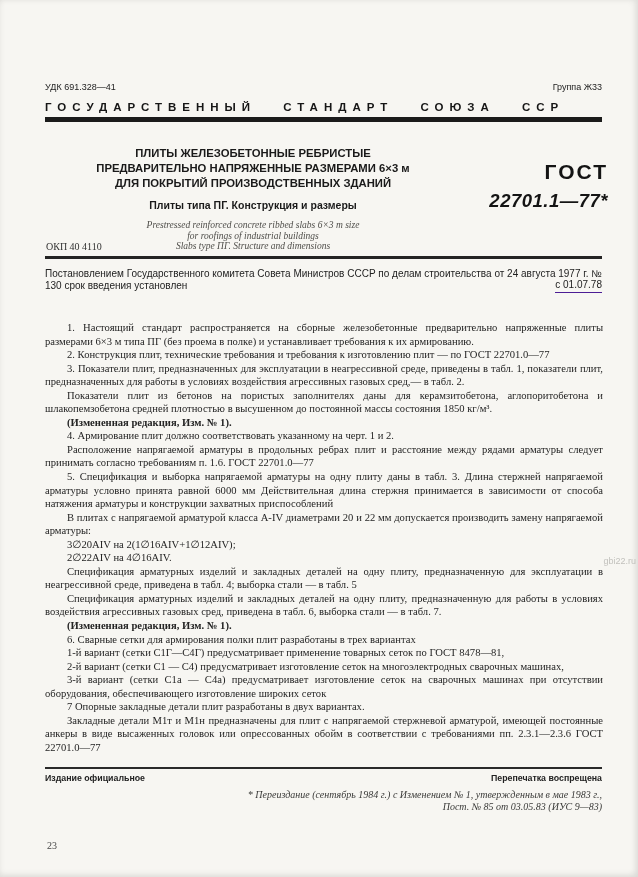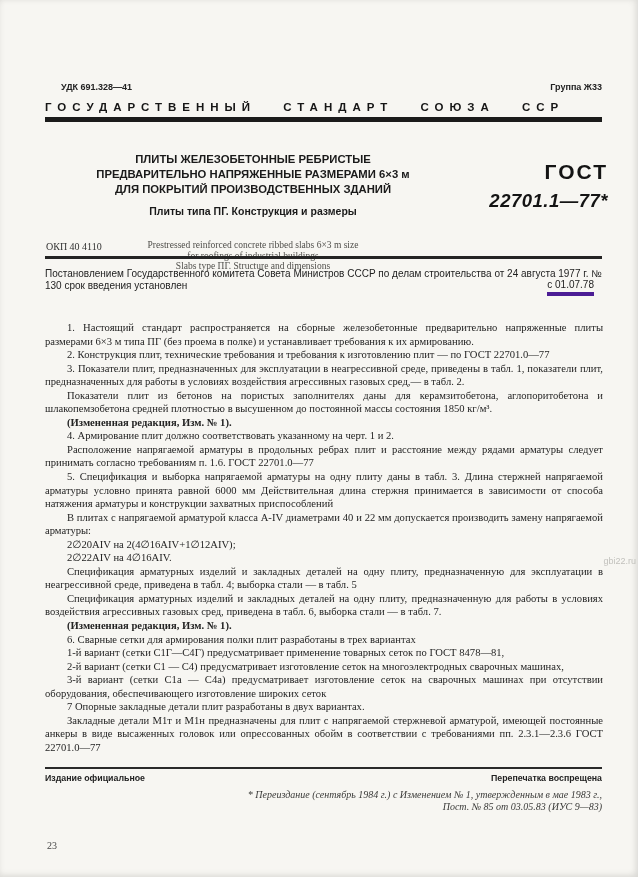--- a/index.html
+++ b/index.html
@@ -11,51 +11,51 @@
     box-shadow:inset -3px 0 6px rgba(0,0,0,.08), inset 0 -3px 6px rgba(0,0,0,.06);
     overflow:hidden;
     color:#1d1d1d;
     font-family:"Liberation Serif", serif;
   }
   
   .hdr-row{
     position:absolute;left:45px;right:36px;top:82px;
     display:flex;justify-content:space-between;
     font-family:"Liberation Sans", sans-serif;
-    font-weight:bold;font-size:9px;color:#222;margin-left:16px;
+    font-weight:normal;font-size:9px;color:#222;
   }
   
   .banner{
     position:absolute;left:45px;right:36px;top:101px;
     font-family:"Liberation Sans", sans-serif;
     font-weight:bold;font-size:11.5px;
     letter-spacing:6px;word-spacing:18px;
     white-space:nowrap;color:#161616;
   }
   .banner-rule{
     position:absolute;left:45px;right:36px;top:117px;height:5px;
     background:#1b1b1b;
   }
   
   .title-block{
     position:absolute;left:58px;top:146px;width:390px;
     text-align:center;
   }
   .title-block .ru{
     font-family:"Liberation Sans", sans-serif;
-    font-weight:bold;font-size:11.3px;line-height:15px;color:#1a1a1a;margin-top:6px;
+    font-weight:bold;font-size:11.3px;line-height:15px;color:#1a1a1a;
   }
   .subtitle{
     margin-top:8px;
     font-family:"Liberation Sans", sans-serif;
     font-weight:bold;font-size:10.5px;color:#1a1a1a;
   }
   .title-en{
-    margin-top:23px;
-    font-size:9.5px;line-height:10.5px;color:#4f4e4a;
+    margin-top:9px;
+    font-size:9.5px;line-height:10.5px;color:#4f4e4a;font-style:italic;
   }
   .gost-box{
     position:absolute;left:452px;top:160px;width:156px;
     text-align:right;
     font-family:"Liberation Sans", sans-serif;
     font-weight:bold;color:#141414;
   }
   .gost-box .g1{font-size:21px;letter-spacing:2px;}
   .gost-box .g2{font-size:18.5px;margin-top:6px;letter-spacing:.5px;font-style:italic;}
   .okp{
@@ -67,22 +67,22 @@
     background:#242424;
   }
   
   .decree{
     position:absolute;left:45px;right:36px;top:268px;
     font-family:"Liberation Sans", sans-serif;
     font-weight:normal;font-size:10px;line-height:11.5px;
     text-align:justify;color:#222;
   }
   .effective-date{
-    position:absolute;right:8px;top:11px;
-    border-bottom:4px solid #4c1d95;
+    position:absolute;right:0;top:11px;
+    border-bottom:1px solid #4c1d95;
     padding-bottom:1px;
   }
   .law-notice{
     position:absolute;left:0;right:0;top:300px;
     text-align:center;
     font-family:"Liberation Sans", sans-serif;
     font-weight:bold;font-size:9.3px;color:#222;
   }
   
   .body-text{
@@ -160,22 +160,22 @@
 
   <div class="body-text">
       <p class="para">1. Настоящий стандарт распространяется на сборные железобетонные предварительно напряженные плиты размерами 6×3 м типа ПГ (без проема в полке) и устанавливает требования к их армированию.</p>
       <p class="para">2. Конструкция плит, технические требования и требования к изготовлению плит — по ГОСТ 22701.0—77</p>
       <p class="para">3. Показатели плит, предназначенных для эксплуатации в неагрессивной среде, приведены в табл. 1, показатели плит, предназначенных для работы в условиях воздействия агрессивных газовых сред,— в табл. 2.</p>
       <p class="para">Показатели плит из бетонов на пористых заполнителях даны для керамзитобетона, аглопоритобетона и шлакопемзобетона средней плотностью в высушенном до постоянной массы состояния 1850 кг/м³.</p>
       <p class="para para-bold">(Измененная редакция, Изм. № 1).</p>
       <p class="para">4. Армирование плит должно соответствовать указанному на черт. 1 и 2.</p>
       <p class="para">Расположение напрягаемой арматуры в продольных ребрах плит и расстояние между рядами арматуры следует принимать согласно требованиям п. 1.6. ГОСТ 22701.0—77</p>
       <p class="para">5. Спецификация и выборка напрягаемой арматуры на одну плиту даны в табл. 3. Длина стержней напрягаемой арматуры условно принята равной 6000 мм Действительная длина стержня принимается в зависимости от способа натяжения арматуры и конструкции захватных приспособлений</p>
-      <p class="para">В плитах с напрягаемой арматурой класса А-IV диаметрами 40 и 22 мм допускается производить замену напрягаемой арматуры:</p>
-      <p class="formula">2∅20АIV на 2(4∅16АIV+1∅12АIV);</p>
+      <p class="para">В плитах с напрягаемой арматурой класса А-IV диаметрами 20 и 22 мм допускается производить замену напрягаемой арматуры:</p>
+      <p class="formula">3∅20АIV на 2(1∅16АIV+1∅12АIV);</p>
       <p class="formula">2∅22АIV на 4∅16АIV.</p>
       <p class="para">Спецификация арматурных изделий и закладных деталей на одну плиту, предназначенную для эксплуатации в неагрессивной среде, приведена в табл. 4; выборка стали — в табл. 5</p>
       <p class="para">Спецификация арматурных изделий и закладных деталей на одну плиту, предназначенную для работы в условиях воздействия агрессивных газовых сред, приведена в табл. 6, выборка стали — в табл. 7.</p>
       <p class="para para-bold">(Измененная редакция, Изм. № 1).</p>
       <p class="para">6. Сварные сетки для армирования полки плит разработаны в трех вариантах</p>
       <p class="para">1-й вариант (сетки С1Г—С4Г) предусматривает применение товарных сеток по ГОСТ 8478—81,</p>
       <p class="para">2-й вариант (сетки С1 — С4) предусматривает изготовление сеток на многоэлектродных сварочных машинах,</p>
       <p class="para">3-й вариант (сетки С1а — С4а) предусматривает изготовление сеток на сварочных машинах при отсутствии оборудования, обеспечивающего изготовление широких сеток</p>
       <p class="para">7 Опорные закладные детали плит разработаны в двух вариантах.</p>
       <p class="para">Закладные детали М1т и М1н предназначены для плит с напрягаемой стержневой арматурой, имеющей постоянные анкеры в виде высаженных головок или опрессованных обойм в соответствии с требованиями пп. 2.3.1—2.3.6 ГОСТ 22701.0—77</p>

